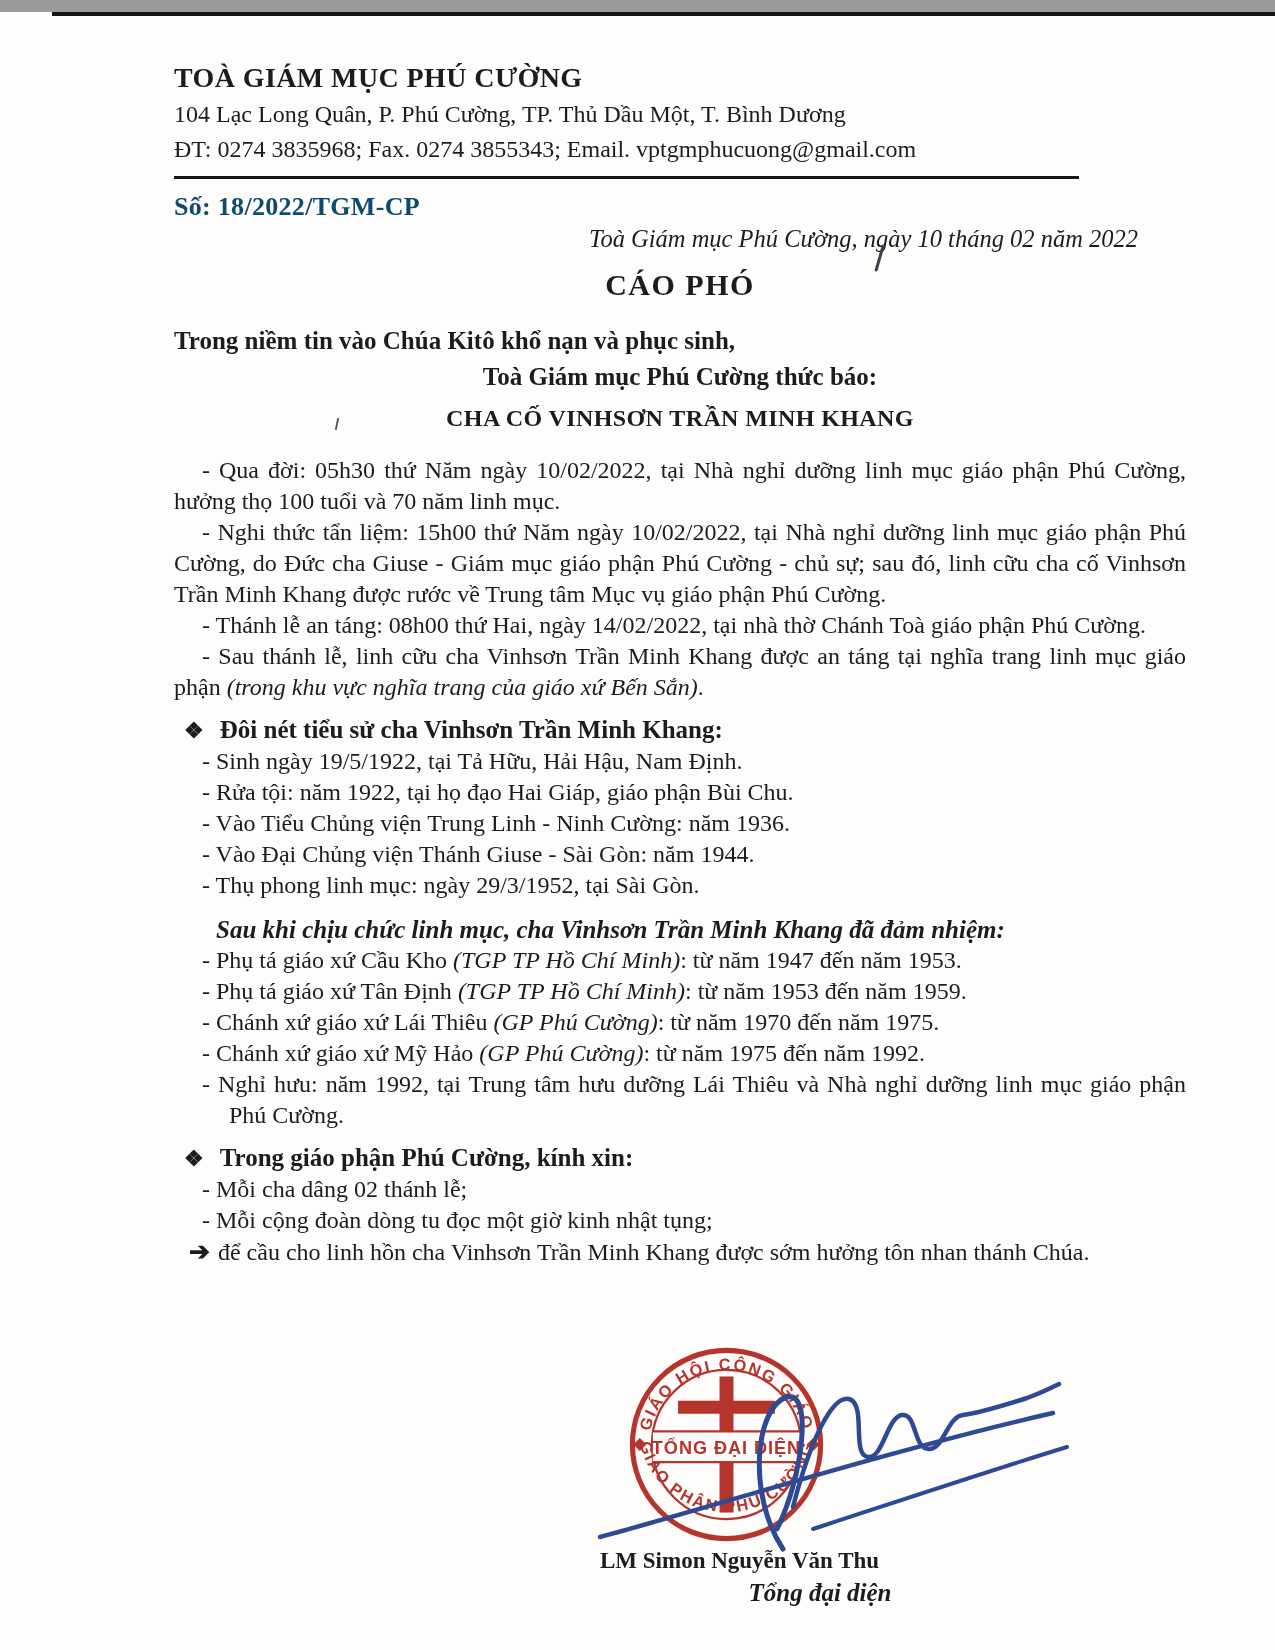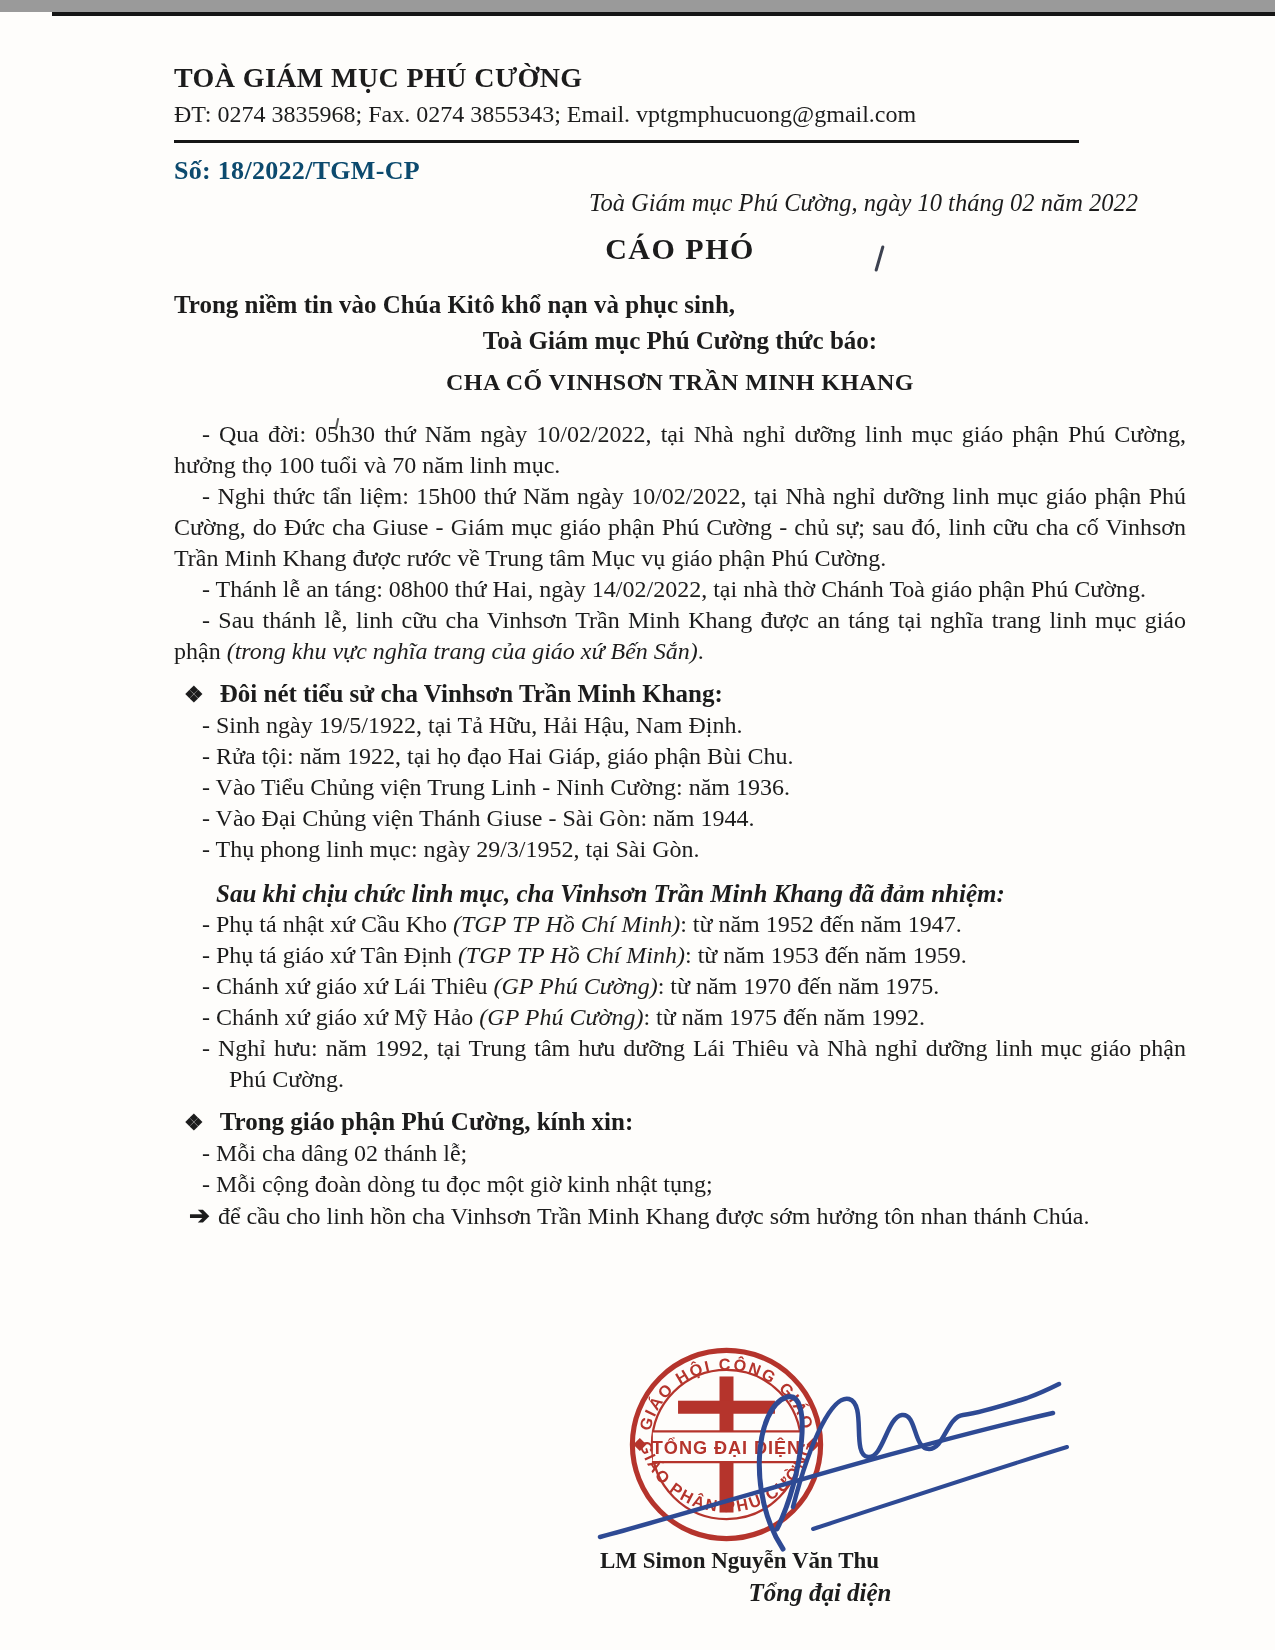--- a/index.html
+++ b/index.html
@@ -57,20 +57,21 @@
 
 <div class="page">
   <div class="scan-top"></div>
   <div class="pen-slash"></div>
   <div class="pen-tick"></div>
 
   <div class="flow">
 
     <header>
       <div class="lh-org">TOÀ GIÁM MỤC PHÚ CƯỜNG</div>
+      <div class="lh-addr">104 Lạc Long Quân, P. Phú Cường, TP. Thủ Dầu Một, T. Bình Dương</div>
       <div class="lh-contact">ĐT: 0274 3835968; Fax. 0274 3855343; Email. vptgmphucuong@gmail.com</div>
       <div class="lh-rule"></div>
     </header>
 
     <div class="ref-number">Số: 18/2022/TGM-CP</div>
     <div class="date-line">Toà Giám mục Phú Cường, ngày 10 tháng 02 năm 2022</div>
 
     <h1 class="doc-title" style="margin:15px 0 0 0;">CÁO PHÓ</h1>
     <div class="intro-1">Trong niềm tin vào Chúa Kitô khổ nạn và phục sinh,</div>
     <div class="intro-2">Toà Giám mục Phú Cường thức báo:</div>
@@ -93,21 +94,21 @@
         <li>- Rửa tội: năm 1922, tại họ đạo Hai Giáp, giáo phận Bùi Chu.</li>
         <li>- Vào Tiểu Chủng viện Trung Linh - Ninh Cường: năm 1936.</li>
         <li>- Vào Đại Chủng viện Thánh Giuse - Sài Gòn: năm 1944.</li>
         <li>- Thụ phong linh mục: ngày 29/3/1952, tại Sài Gòn.</li>
       </ul>
     </section>
 
     <section>
       <div class="ministry-head">Sau khi chịu chức linh mục, cha Vinhsơn Trần Minh Khang đã đảm nhiệm:</div>
       <ul class="items">
-        <li><span>- Phụ tá nhật xứ Cầu Kho </span><i class="inline-it">(TGP TP Hồ Chí Minh)</i><span>: từ năm 1952 đến năm 1947.</span></li>
+        <li><span>- Phụ tá giáo xứ Cầu Kho </span><i class="inline-it">(TGP TP Hồ Chí Minh)</i><span>: từ năm 1947 đến năm 1953.</span></li>
         <li><span>- Phụ tá giáo xứ Tân Định </span><i class="inline-it">(TGP TP Hồ Chí Minh)</i><span>: từ năm 1953 đến năm 1959.</span></li>
         <li><span>- Chánh xứ giáo xứ Lái Thiêu </span><i class="inline-it">(GP Phú Cường)</i><span>: từ năm 1970 đến năm 1975.</span></li>
         <li><span>- Chánh xứ giáo xứ Mỹ Hảo </span><i class="inline-it">(GP Phú Cường)</i><span>: từ năm 1975 đến năm 1992.</span></li>
         <li><span>- Nghỉ hưu: năm 1992, tại Trung tâm hưu dưỡng Lái Thiêu và Nhà nghỉ dưỡng linh mục giáo phận Phú Cường.</span><i class="inline-it"></i><span></span></li>
       </ul>
     </section>
 
     <section>
       <div class="sec-head">
         <span class="bullet">❖</span>

